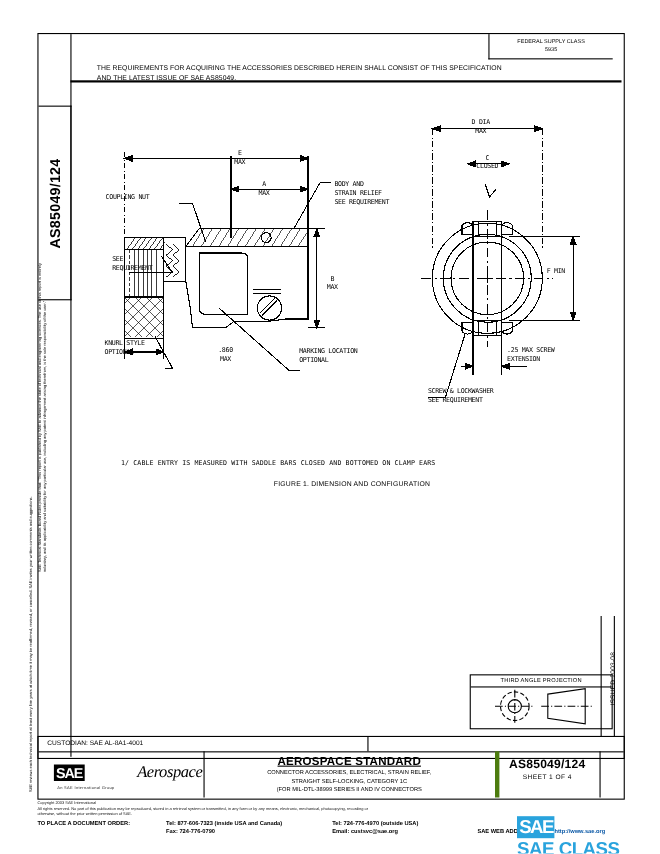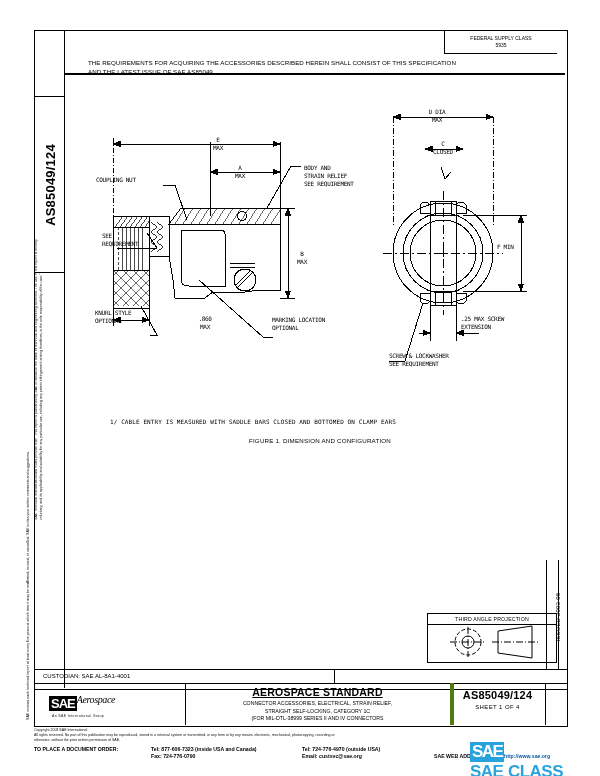--- a/index.html
+++ b/index.html
@@ -60,23 +60,23 @@
        text-decoration:underline;padding-top:3px;letter-spacing:.2px;}
   .sub{font-size:5.2px;text-align:center;line-height:7.5px;padding-top:2px;}
   .docno{font-size:11px;font-weight:bold;padding-top:6px;letter-spacing:.2px;}
   .sheet{font-size:6px;padding-top:3px;letter-spacing:.4px;}
 
   
   .saewrap{position:absolute;left:14px;top:11px;}
   .saemark{display:inline-block;background:#000;color:#fff;font-weight:bold;
            font-size:13px;padding:0 2px;letter-spacing:-1px;
            font-family:"Liberation Sans",sans-serif;}
-  .saeword{display:inline-block;font-style:italic;font-size:10px;
+  .saeword{display:inline-block;font-style:italic;font-size:15px;
            font-family:"Liberation Serif",serif;letter-spacing:-.4px;
-           vertical-align:top;}
+           vertical-align:top;margin-left:48px;}
   .saetag{font-size:3.6px;letter-spacing:.3px;margin-top:2px;margin-left:3px;color:#222;}
 
   
   #tap{position:absolute;left:427px;top:613px;width:128px;height:48px;
        border:1px solid #000;}
   #tap .cap{font-size:5.2px;text-align:center;padding-top:2px;letter-spacing:.2px;
             border-bottom:1px solid #000;padding-bottom:2px;}
 
   
   #issued{position:absolute;left:552px;top:565px;width:12px;height:104px;}

